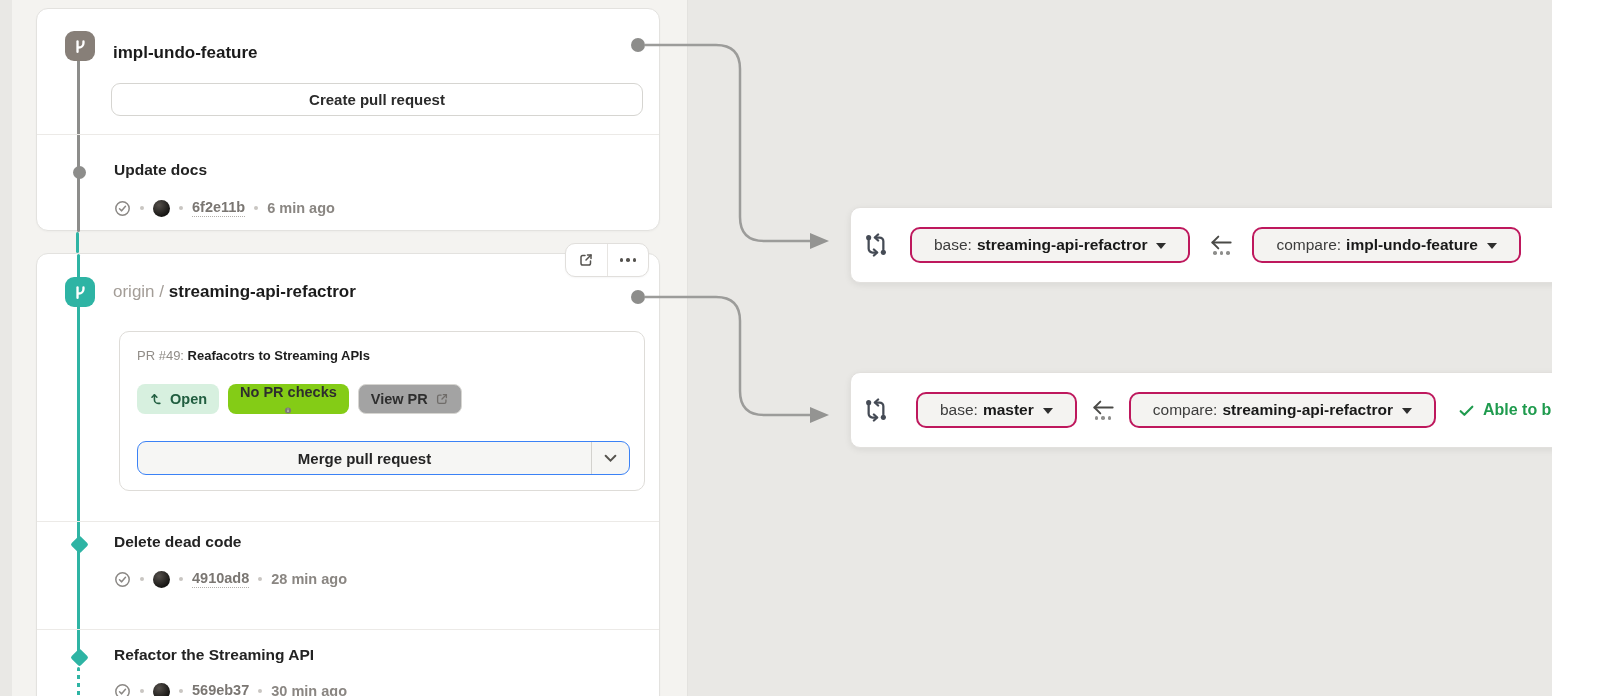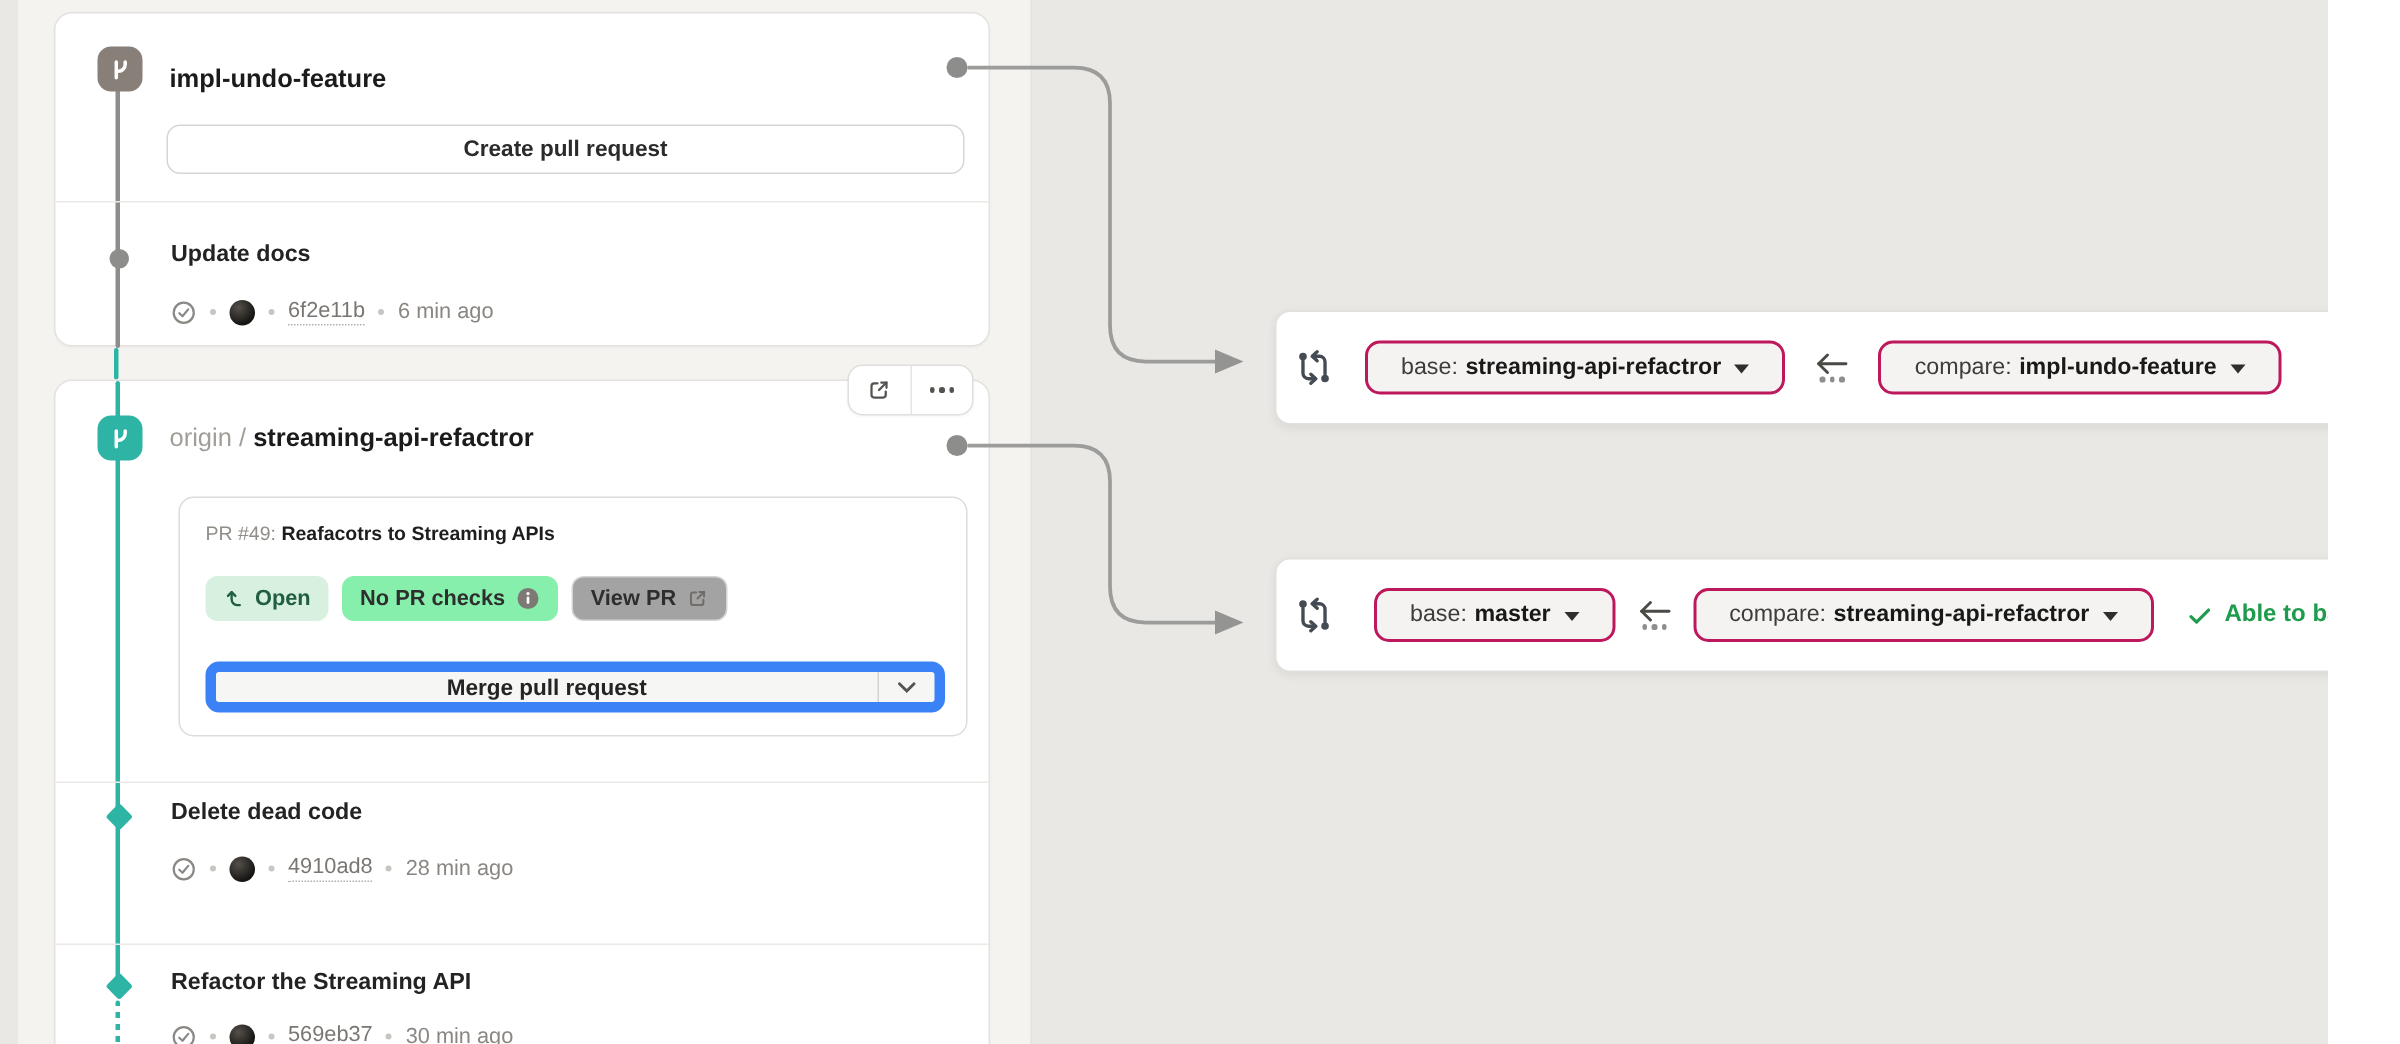--- a/index.html
+++ b/index.html
@@ -33,40 +33,40 @@
     background:#fff; border:1px solid #d6d5d1; border-radius:9px;
     font-size:15px; font-weight:600; color:#2b2b2b; cursor:pointer; }
 
   .divider { position:absolute; left:0; right:0; height:1px; background:#eceae7; }
 
   .commit-dot { position:absolute; width:13px; height:13px; border-radius:50%; background:#8d8d8b; }
   .commit-diamond { position:absolute; width:13px; height:13px; background:#2eb4a4;
     transform:rotate(45deg); border-radius:2px; }
   .commit-title { position:absolute; font-size:15.5px; font-weight:600; color:#232323; white-space:nowrap; }
   .commit-meta { position:absolute; display:flex; align-items:center; gap:9px;
-    font-size:14.5px; color:#8a8682; white-space:nowrap; }
+    font-size:14.5px; color:#8a8682; white-space:nowrap;font-weight:bold; }
   .sep-dot { width:4px; height:4px; border-radius:50%; background:#c9c6c2; }
   .avatar { width:17px; height:17px; border-radius:50%;
     background:radial-gradient(circle at 35% 30%, #55504b, #161513 70%); }
   .hash { color:#7a7672; border-bottom:1.5px dotted #b2afab; padding-bottom:1px; cursor:pointer; }
 
   .pr-box { position:absolute; left:82px; top:77px; width:526px; height:160px;
     border:1px solid #dedcd8; border-radius:10px; background:#fff; }
   .pr-title-row { position:absolute; left:17px; top:16px; font-size:13px; white-space:nowrap; }
   .pr-label { color:#918d88; }
   .pr-title { font-weight:700; color:#1d1d1d; }
   .badges { position:absolute; left:17px; top:52px; display:flex; gap:9px; }
   .badge { height:30px; display:flex; align-items:center; gap:7px; padding:0 12px;
     border-radius:8px; font-size:14.5px; font-weight:600; }
   .badge.open { background:#d7f0df; color:#215e40; }
-  .badge.checks { background:#86efac; color:#2e2e2e; }
+  .badge.checks { background:#84cc16; color:#2e2e2e;flex-direction:column; }
   .badge.view { background:#a3a3a3; border:1px solid #d6d5d1; color:#2e2e2e; cursor:pointer; }
 
   .merge-btn { position:absolute; left:17px; top:109px; width:493px; height:34px;
-    display:flex; background:#f6f6f4; border:7px solid #3b82f6; border-radius:9px; cursor:pointer; }
+    display:flex; background:#f6f6f4; border:1px solid #3b82f6; border-radius:9px; cursor:pointer; }
   .merge-main { flex:1; display:flex; align-items:center; justify-content:center;
     font-size:15px; font-weight:600; color:#242424; }
   .merge-caret { width:38px; display:flex; align-items:center; justify-content:center;
     border-left:1px solid #d3d2ce; }
 
   .mini-toolbar { position:absolute; left:565px; top:243px; width:84px; height:34px;
     background:#fff; border:1px solid #e1dfdc; border-radius:10px; display:flex;
     box-shadow:0 1px 2px rgba(0,0,0,.04); }
   .mini-cell { flex:1; display:flex; align-items:center; justify-content:center; cursor:pointer; }
   .mini-cell + .mini-cell { border-left:1px solid #e7e5e2; }

